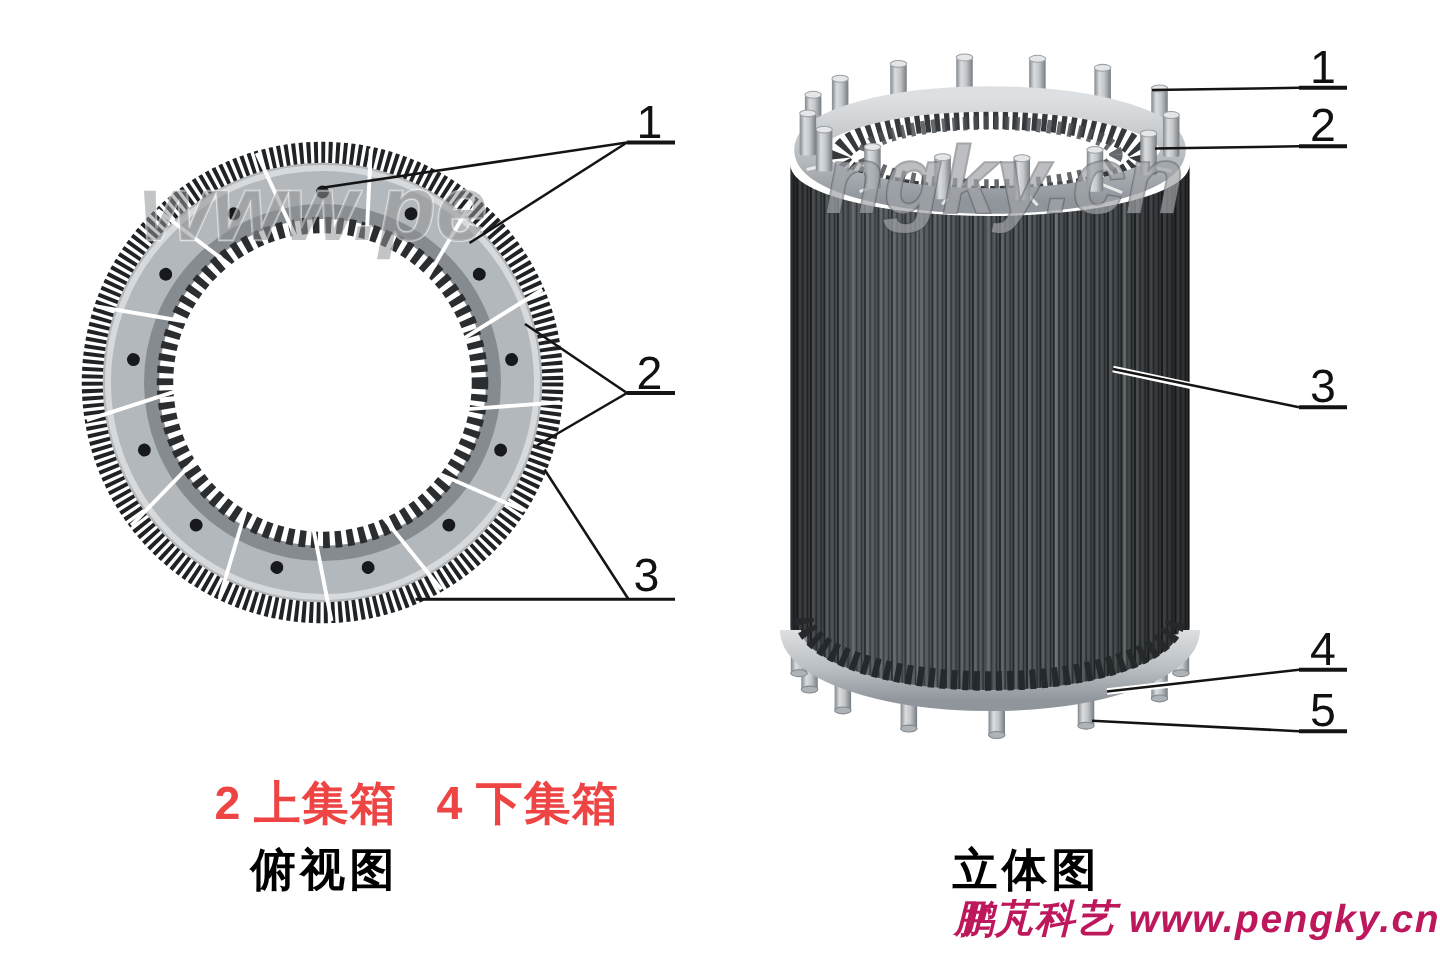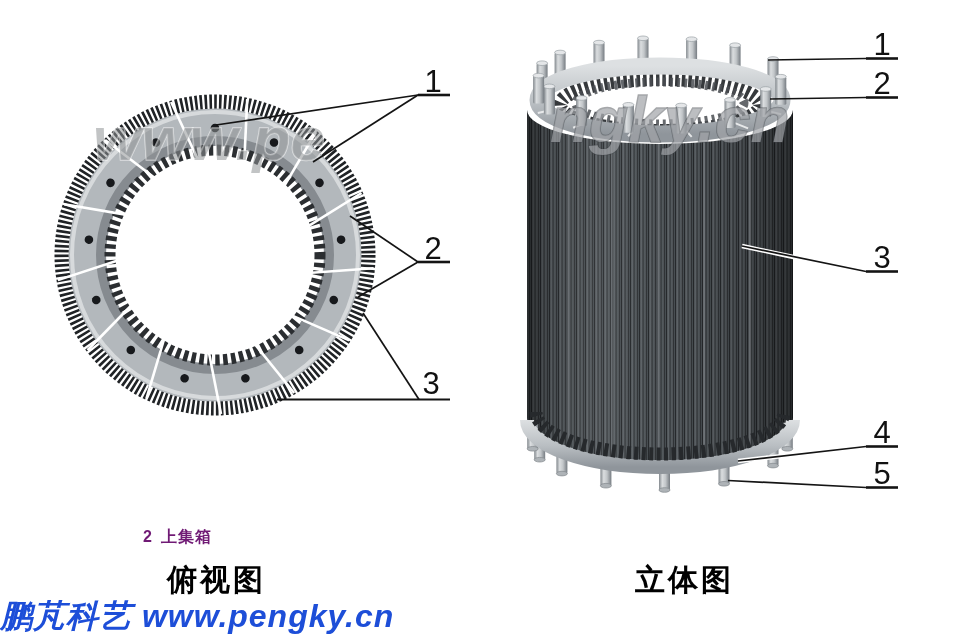--- a/index.html
+++ b/index.html
@@ -1,28 +1,28 @@
 <!DOCTYPE html>
 <html><head>
 <meta charset="utf-8">
 <style>
   html,body{margin:0;padding:0;background:#fff;}
   #stage{position:relative;width:960px;height:640px;background:#ffffff;overflow:hidden;
          font-family:"Liberation Sans", sans-serif;}
   #artwork{position:absolute;left:0;top:0;}
   .legend-row{position:absolute;top:511px;left:0;width:960px;height:26px;}
-  .legend-item{position:absolute;top:16px;white-space:nowrap;font-size:16px;font-weight:600;
-               color:#701a75;letter-spacing:1px;}
+  .legend-item{position:absolute;top:4px;white-space:nowrap;font-size:31px;font-weight:600;
+               color:#ef4444;letter-spacing:1px;}
   .legend-item .num{margin-right:8px;}
   .caption{position:absolute;top:560px;font-size:30px;font-weight:700;color:#000;
            letter-spacing:3px;white-space:nowrap;}
   #caption-left{left:167px;}
   #caption-right{left:635px;}
-  .footer-mark{position:absolute;top:595px;left:0;width:960px;text-align:left;
-               font-size:32px;font-weight:700;font-style:italic;color:#1d4ed8;
+  .footer-mark{position:absolute;top:595px;left:0;width:960px;text-align:right;
+               font-size:26px;font-weight:700;font-style:italic;color:#be185d;
                letter-spacing:1px;}
   .svgtext{font-family:"Liberation Sans", sans-serif;}
 </style>
 </head>
 <body>
 
 <div id="stage">
 
 <svg id="artwork" width="960" height="640" viewBox="0 0 960 640">
   <defs>
@@ -236,20 +236,23 @@
       <line x1="866" y1="487.5" x2="898" y2="487.5" stroke-width="2.6"></line>
       <text x="882" y="484" text-anchor="middle" font-size="31" fill="#111" stroke="none" class="svgtext">5</text>
     </g>
   </g>
 </svg>
 
 <div class="legend-row">
   <span class="legend-item" style="left:143px">
     <span class="num">2</span><span>上集箱</span>
   </span>
+  <span class="legend-item" style="left:291px">
+    <span class="num">4</span><span>下集箱</span>
+  </span>
 </div>
 
 <div id="caption-right" class="caption">立体图</div>
 <div id="caption-left" class="caption">俯视图</div>
 
 <div class="footer-mark">鹏芃科艺 www.pengky.cn</div>
 
 </div>
 
 </body></html>

